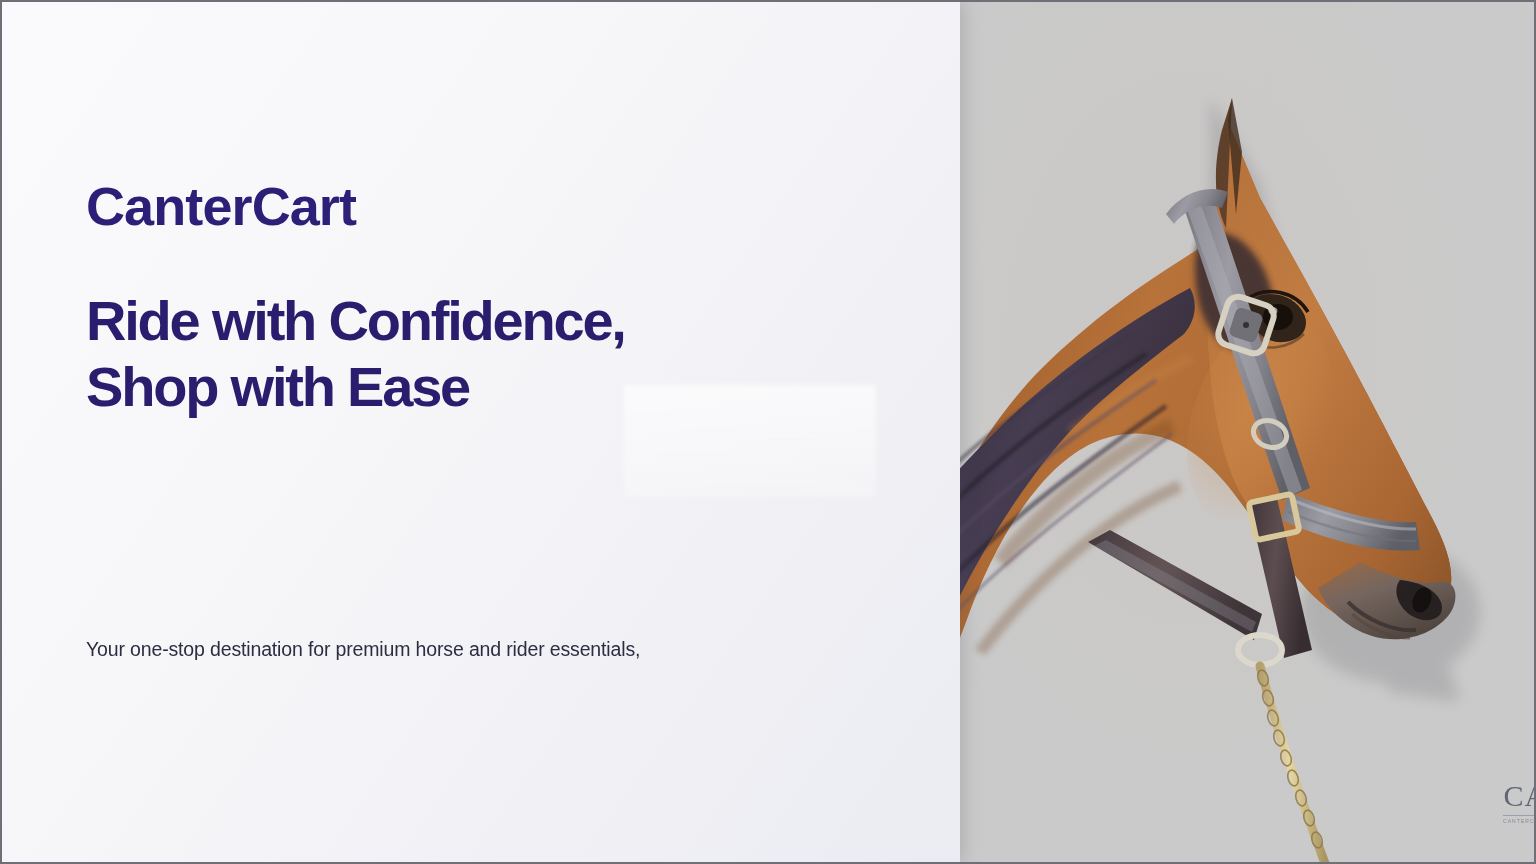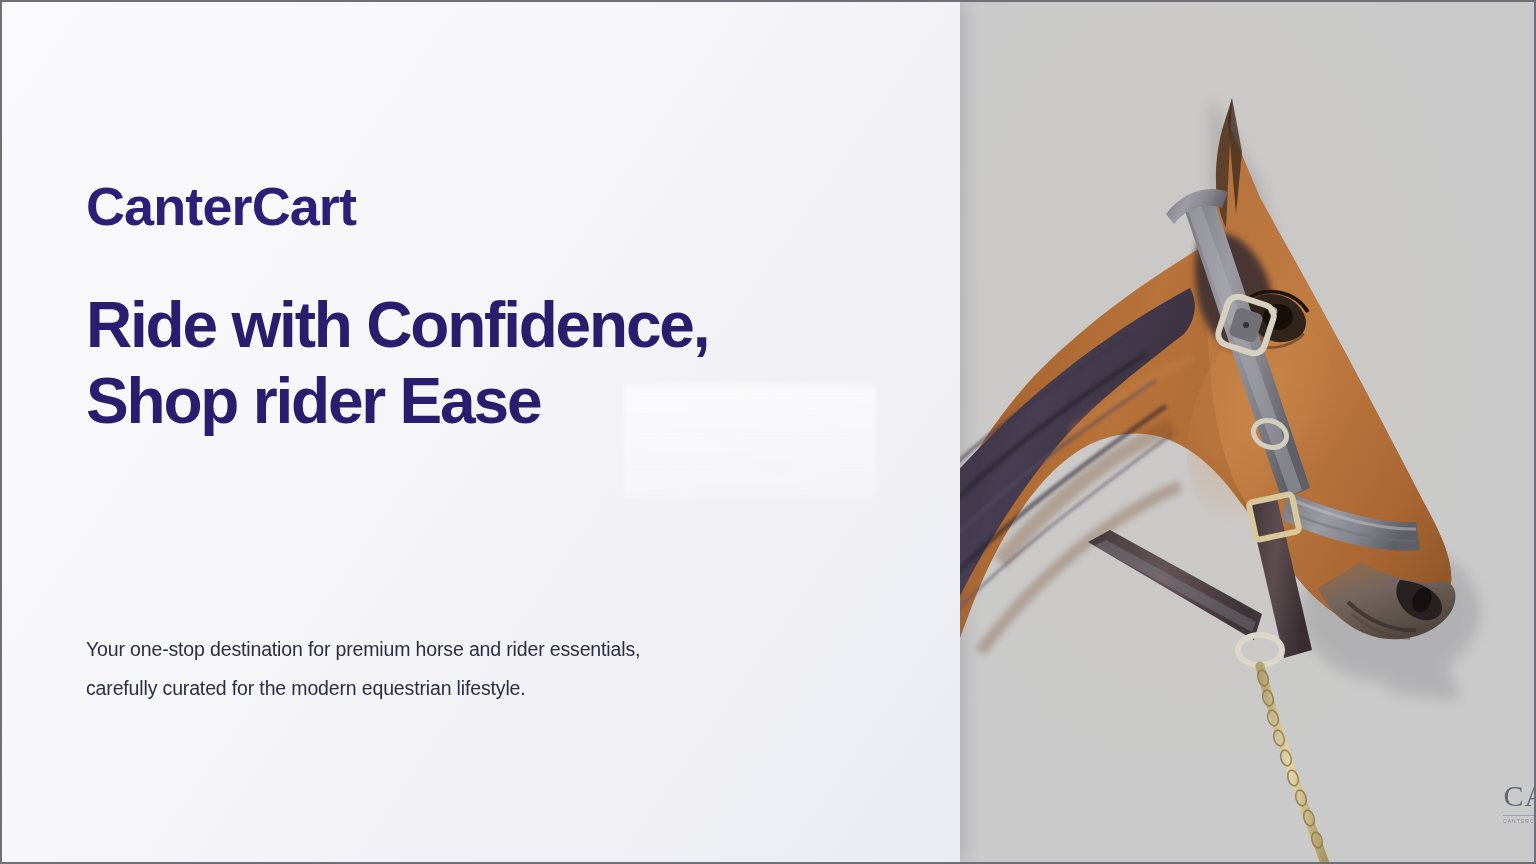--- a/index.html
+++ b/index.html
@@ -59,21 +59,21 @@
     font-weight: 700;
     letter-spacing: -0.9px;
     color: #2c1f77;
     white-space: nowrap;
   }
 
   #headline {
     position: absolute;
     left: 84px;
     top: 286px;
-    font-size: 64px;
+    font-size: 56px;
     line-height: 1.18;
     font-weight: 700;
     letter-spacing: -2.2px;
     color: #2a1d6e;
     white-space: nowrap;
   }
   #headline .hl-line { display: block; }
 
   #subtitle {
     position: absolute;
@@ -352,24 +352,23 @@
 
   <div id="left-panel">
     <div id="highlight-block"></div>
 
     <div id="left-content">
 
       <div id="brand">CanterCart</div>
 
       <h1 id="headline">
         <span class="hl-line">Ride with Confidence,</span>
-        <span class="hl-line">Shop rider Ease</span>
+        <span class="hl-line">Shop with Ease</span>
       </h1>
 
       <p id="subtitle">
         <span class="sub-line">Your one-stop destination for premium horse and rider essentials,</span>
-        <span class="sub-line">carefully curated for the modern equestrian lifestyle.</span>
       </p>
 
     </div>
   </div>
 
 </div>
 
 </body></html>

